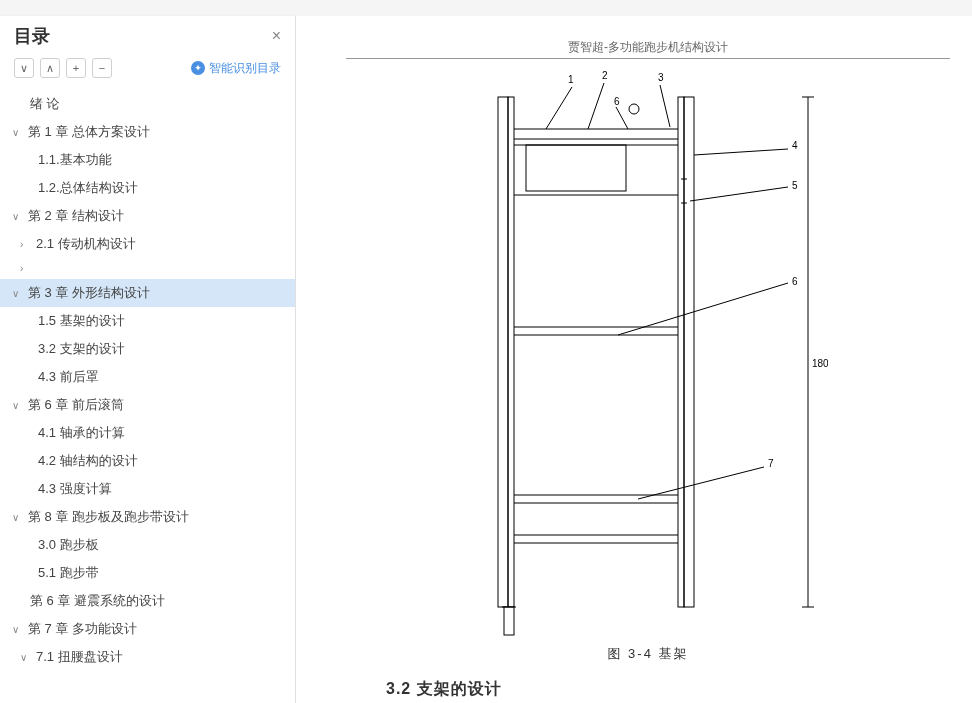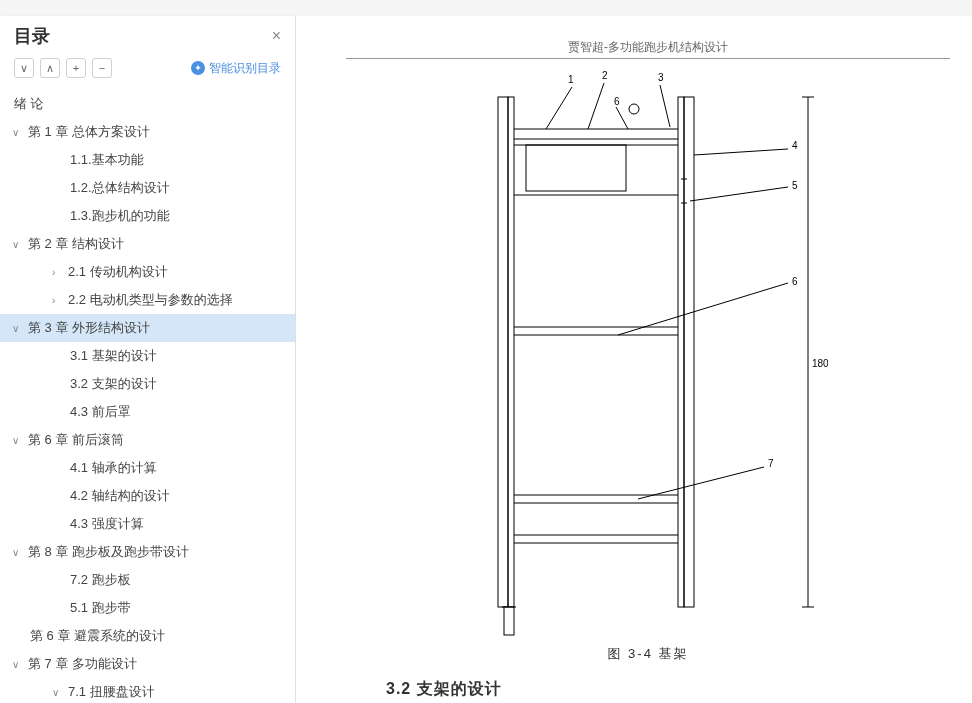--- a/index.html
+++ b/index.html
@@ -91,23 +91,23 @@
       cursor: pointer;
       white-space: nowrap;
       overflow: hidden;
       text-overflow: ellipsis;
       display: flex;
       align-items: center;
       color: #444;
       font-size: 13px;
     }
     .toc-item.active { background: #d4e6f7; }
-    .indent-0 { padding-left: 14px; }
+    .indent-0 { padding-left: 30px; }
     .indent-1 { padding-left: 30px; }
-    .indent-2 { padding-left: 70px; }
+    .indent-2 { padding-left: 38px; }
     .chevron {
       display: inline-block;
       width: 16px;
       margin-left: -18px;
       font-size: 10px;
       color: #888;
     }
     .content {
       flex: 1;
       background: #e8e8e8;
@@ -179,41 +179,37 @@
         <div class="toc-item indent-1">
           <span class="chevron">∨</span>
           <span>第 1 章   总体方案设计</span>
         </div>
         <div class="toc-item indent-2">
           <span>1.1.基本功能</span>
         </div>
         <div class="toc-item indent-2">
           <span>1.2.总体结构设计</span>
         </div>
-        <div class="toc-item indent-2">
-          <span>1.3.跑步机的功能</span>
-        </div>
         <div class="toc-item indent-1">
           <span class="chevron">∨</span>
           <span>第 2 章   结构设计</span>
         </div>
         <div class="toc-item indent-2">
           <span class="chevron">›</span>
           <span>2.1 传动机构设计</span>
         </div>
         <div class="toc-item indent-2">
           <span class="chevron">›</span>
-          <span>2.2 电动机类型与参数的选择</span>
         </div>
         <div class="toc-item indent-1 active">
           <span class="chevron">∨</span>
           <span>第 3 章 外形结构设计</span>
         </div>
         <div class="toc-item indent-2">
-          <span>3.1 基架的设计</span>
+          <span>1.5 基架的设计</span>
         </div>
         <div class="toc-item indent-2">
           <span>3.2 支架的设计</span>
         </div>
         <div class="toc-item indent-2">
           <span>4.3 前后罩</span>
         </div>
         <div class="toc-item indent-1">
           <span class="chevron">∨</span>
           <span>第 6 章 前后滚筒</span>
@@ -225,21 +221,21 @@
           <span>4.2 轴结构的设计</span>
         </div>
         <div class="toc-item indent-2">
           <span>4.3 强度计算</span>
         </div>
         <div class="toc-item indent-1">
           <span class="chevron">∨</span>
           <span>第 8 章   跑步板及跑步带设计</span>
         </div>
         <div class="toc-item indent-2">
-          <span>7.2 跑步板</span>
+          <span>3.0 跑步板</span>
         </div>
         <div class="toc-item indent-2">
           <span>5.1 跑步带</span>
         </div>
         <div class="toc-item indent-1">
           <span>第 6 章 避震系统的设计</span>
         </div>
         <div class="toc-item indent-1">
           <span class="chevron">∨</span>
           <span>第 7 章 多功能设计</span>

